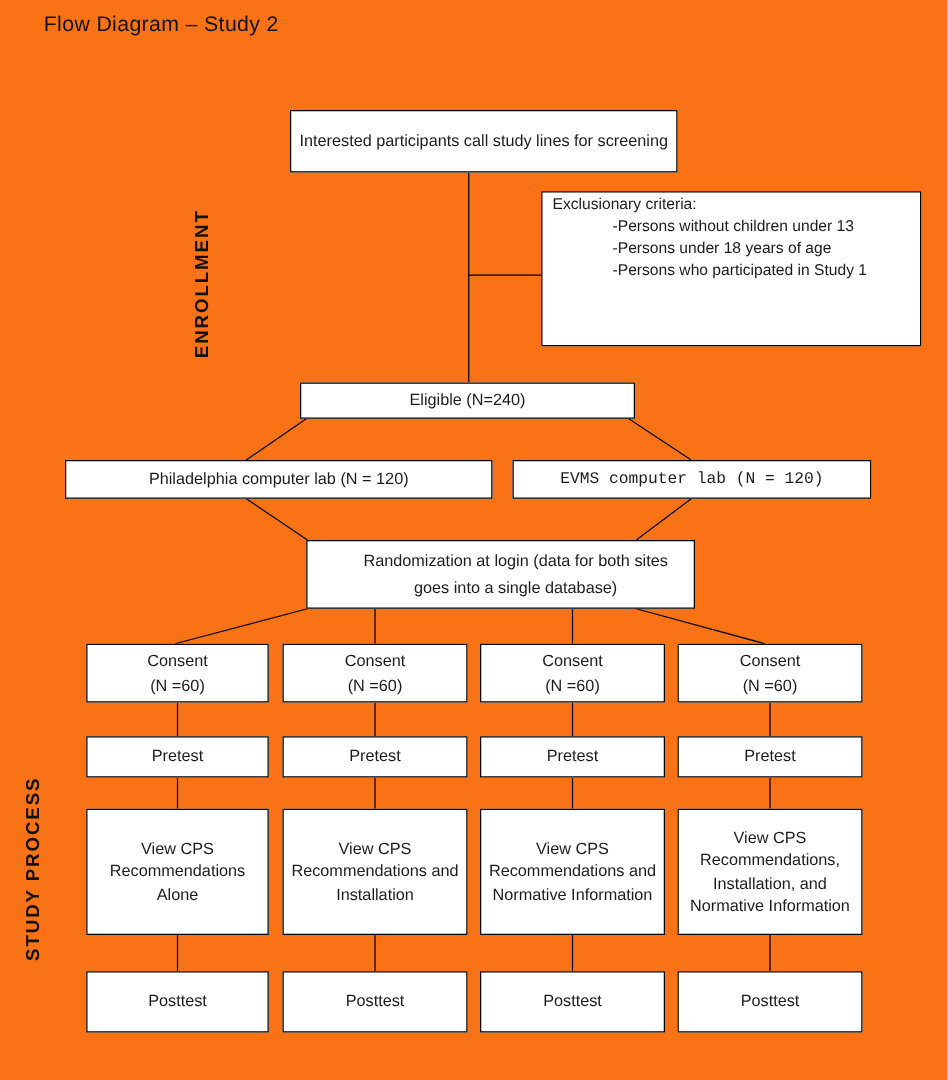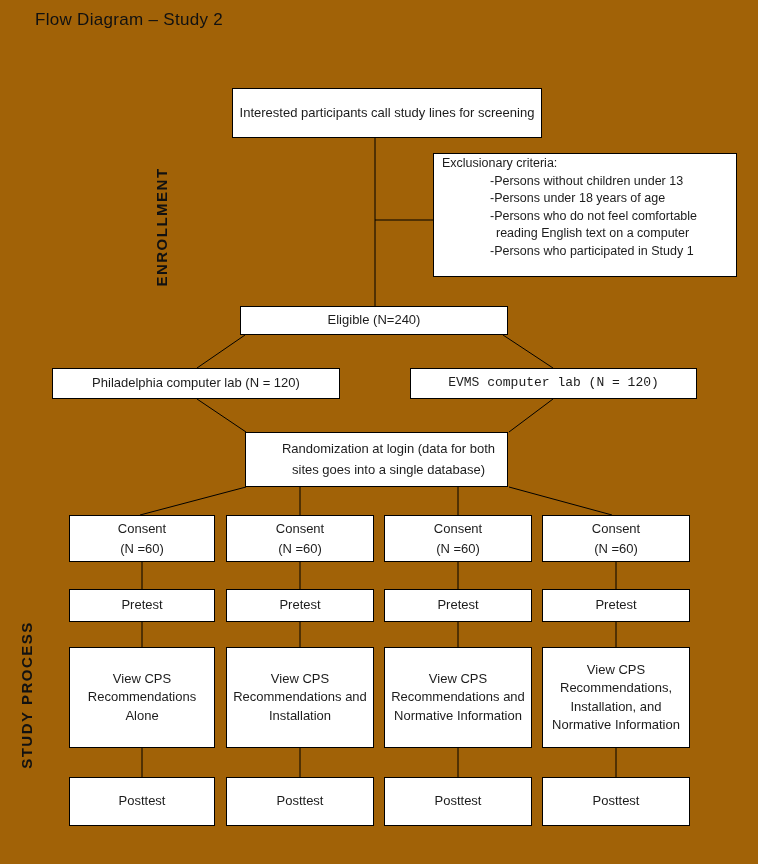--- a/index.html
+++ b/index.html
@@ -5,21 +5,21 @@
   * { margin: 0; padding: 0; box-sizing: border-box; }
   html, body { background: #ffffff; }
   body {
     font-family: "Liberation Sans", sans-serif;
     color: #1c1c1c;
   }
   #canvas {
     position: relative;
     width: 758px;
     height: 864px;
-    background: #a16207;
+    background: #f97316;
     overflow: hidden;
   }
   .title {
     position: absolute;
     left: 35px;
     top: 10px;
     font-size: 17px;
     color: #111;
     letter-spacing: 0.3px;
   }
@@ -55,23 +55,23 @@
   }
   .pre { white-space: pre-line; }
   .box.screening { left: 232px; top: 88px;  width: 310px; height: 50px; line-height: 1.65; }
   .box.exclusion {
     left: 433px; top: 153px; width: 304px; height: 124px;
     display: block; text-align: left;
     padding: 1px 8px 4px 8px; line-height: 1.4; font-size: 12.5px;
   }
   .excl-item { margin-left: 48px; padding-left: 6px; text-indent: -6px; }
   .box.eligible  { left: 240px; top: 306px; width: 268px; height: 29px; }
-  .box.site-a    { left: 52px;  top: 368px; width: 288px; height: 31px; }
+  .box.site-a    { left: 52px;  top: 368px; width: 342px; height: 31px; }
   .box.site-b    { left: 410px; top: 368px; width: 287px; height: 31px; font-family: Liberation Mono, monospace; }
-  .box.random    { left: 245px; top: 432px; width: 263px; height: 55px; line-height: 1.6; padding-left: 30px; }
+  .box.random    { left: 245px; top: 432px; width: 311px; height: 55px; line-height: 1.6; padding-left: 30px; }
   .box.row-consent  { top: 515px; height: 47px; line-height: 1.5; }
   .box.row-pretest  { top: 589px; height: 33px; }
   .box.row-view     { top: 647px; height: 101px; line-height: 1.4; }
   .box.row-posttest { top: 777px; height: 49px; }
   .col1 { left: 69px;  width: 146px; }
   .col2 { left: 226px; width: 148px; }
   .col3 { left: 384px; width: 148px; }
   .col4 { left: 542px; width: 148px; }
 </style>
 </head>
@@ -108,21 +108,20 @@
     <line x1="458" y1="748" x2="458" y2="777"></line>
     <line x1="616" y1="748" x2="616" y2="777"></line>
   </svg>
 
   <div class="box screening">Interested participants call study lines for screening</div>
 
   <div class="box exclusion">
     <div>Exclusionary criteria:</div>
     <div class="excl-item">-Persons without children under 13</div>
     <div class="excl-item">-Persons under 18 years of age</div>
-    <div class="excl-item">-Persons who do not feel comfortable reading English text on a computer</div>
     <div class="excl-item">-Persons who participated in Study 1</div>
   </div>
 
   <div class="box eligible">Eligible (N=240)</div>
 
   <div class="box site-a">Philadelphia computer lab (N = 120)</div>
   <div class="box site-b">EVMS computer lab (N = 120)</div>
 
   <div class="box random">Randomization at login (data for both sites goes into a single database)</div>
 

